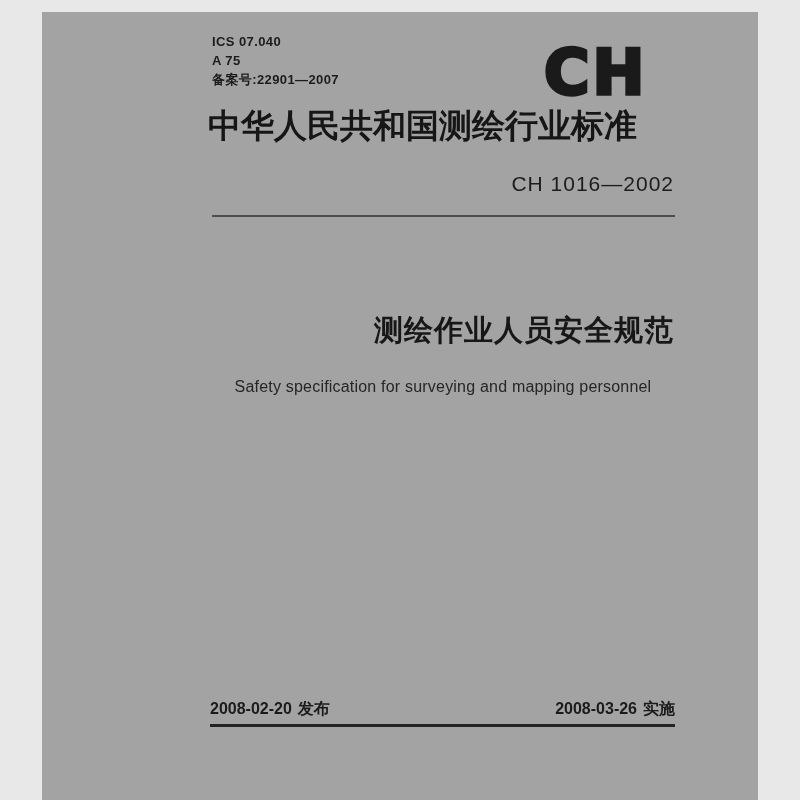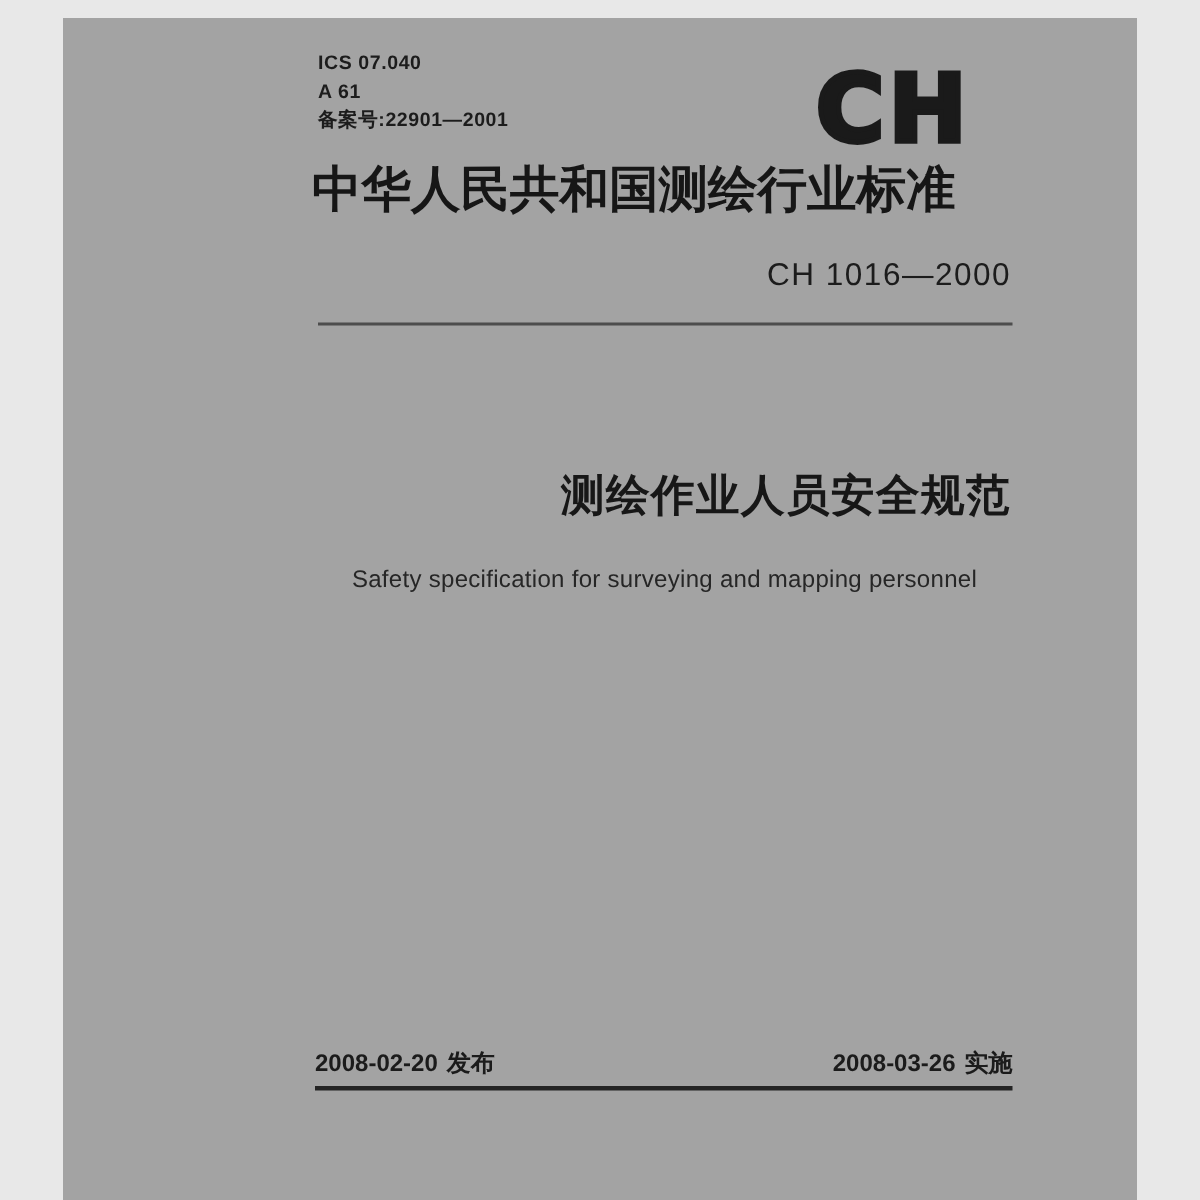--- a/index.html
+++ b/index.html
@@ -70,29 +70,29 @@
   .issuer { font-size:21px; font-weight:700; letter-spacing:1.5px; }
   .publish { font-size:17px; font-weight:700; letter-spacing:9px; margin-left:24px; }
 </style>
 </head>
 <body>
 
 <div class="page">
 
   <div class="meta">
     <div>ICS 07.040</div>
-    <div>A 61</div>
-    <div>备案号:22901—2001</div>
+    <div>A 75</div>
+    <div>备案号:22901—2007</div>
   </div>
 
   <div class="logo">CH</div>
 
   <div class="std-family">中华人民共和国测绘行业标准</div>
 
-  <div class="std-no">CH 1016—2000</div>
+  <div class="std-no">CH 1016—2002</div>
 
   <div class="rule"></div>
 
   <div class="title-cn">测绘作业人员安全规范</div>
 
   <div class="title-en">Safety specification for surveying and mapping personnel</div>
 
   <div class="dates">
     <div>
       <span>2008-02-20</span><span class="lbl">发布</span>

